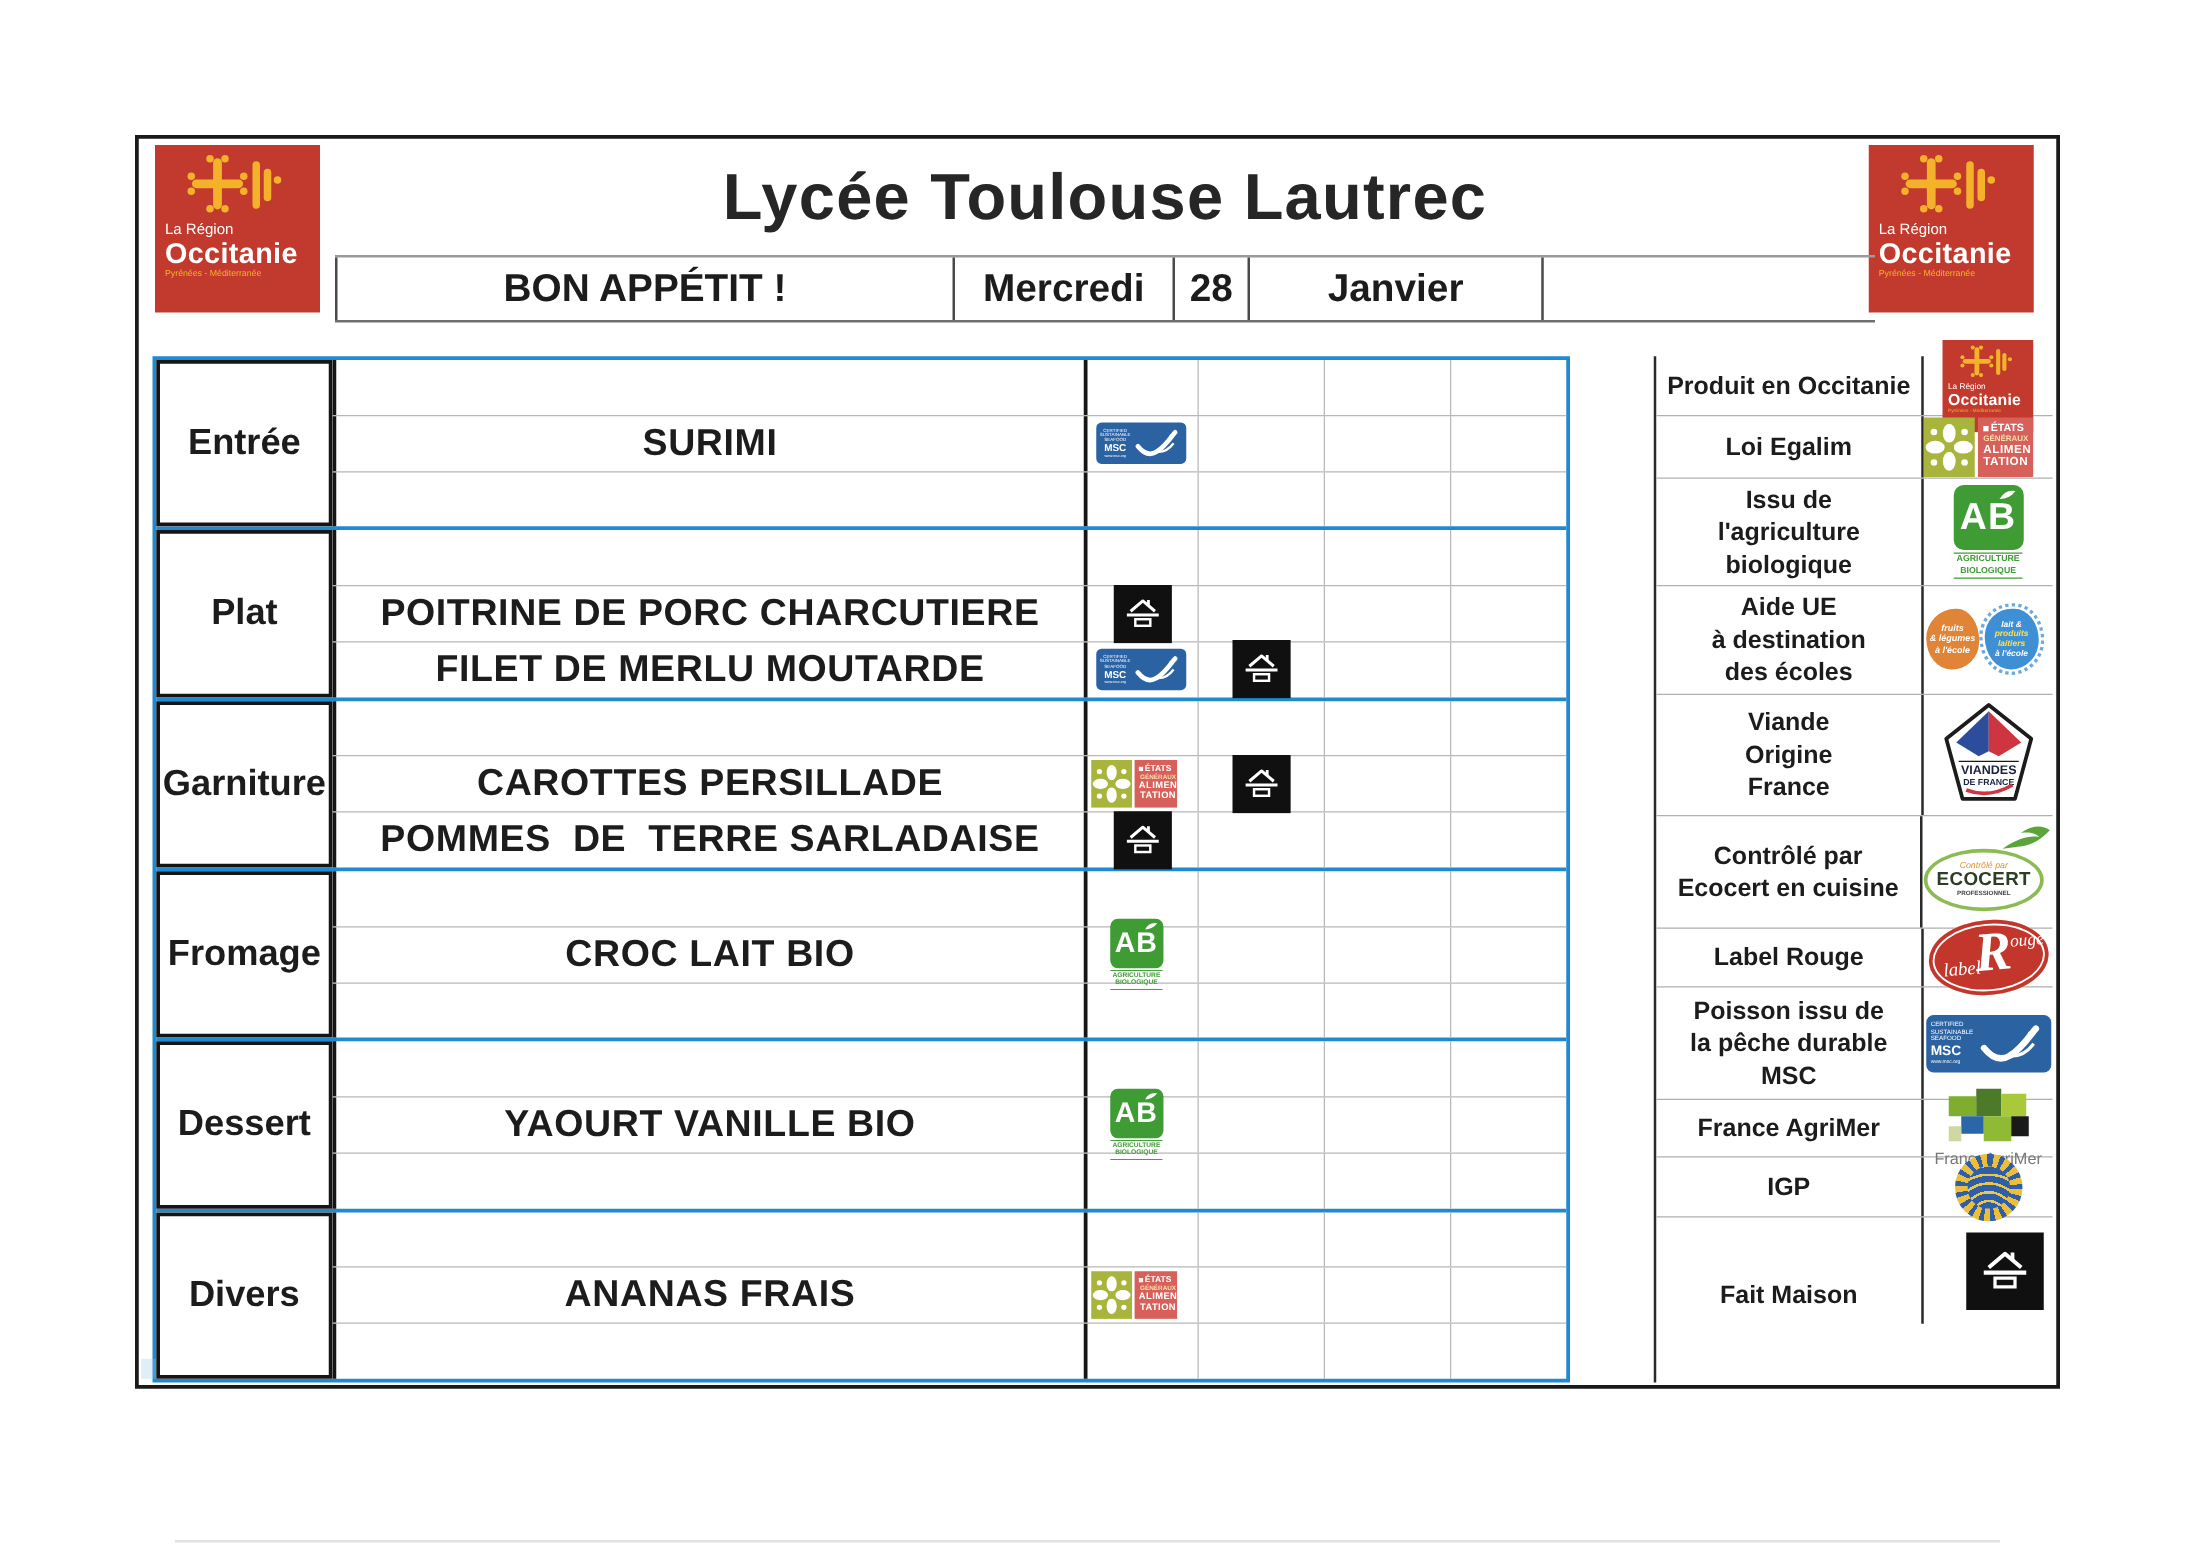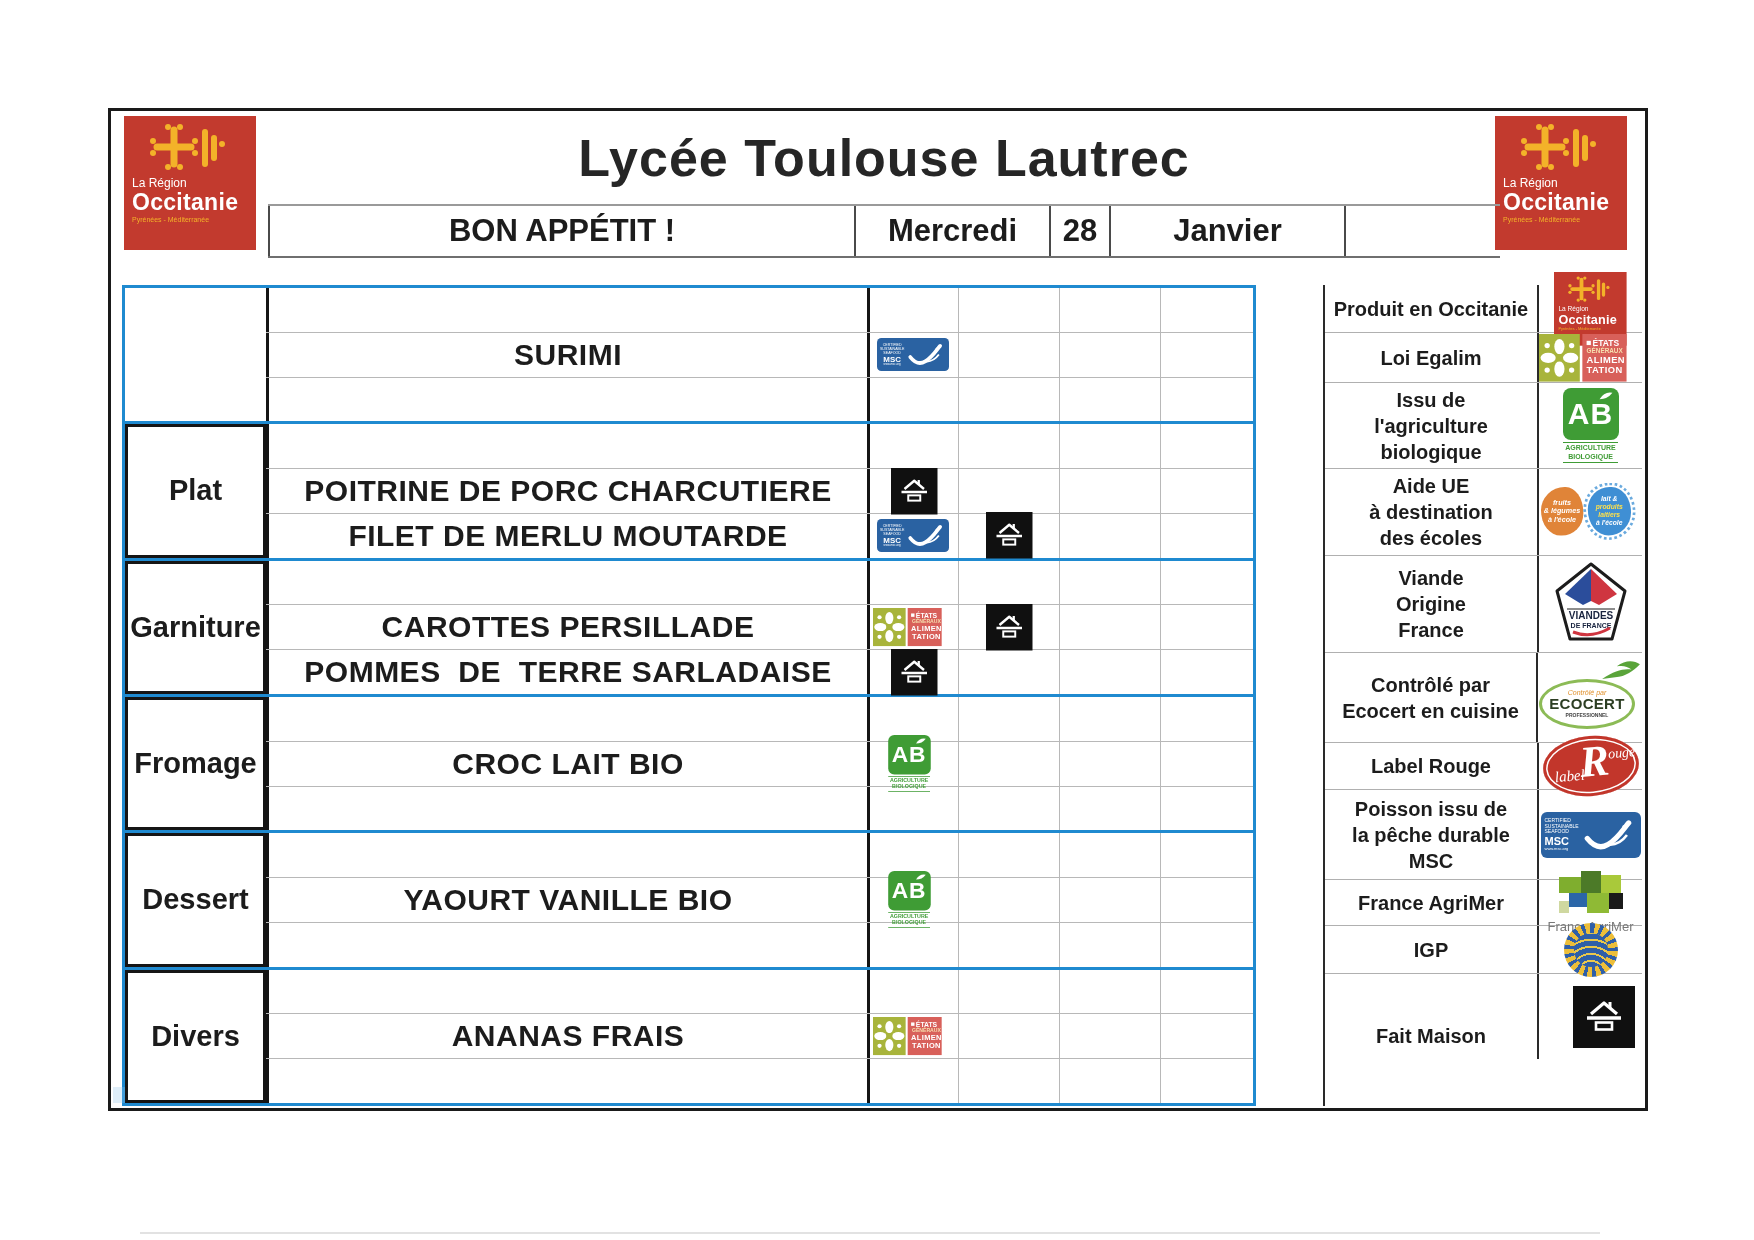--- a/index.html
+++ b/index.html
@@ -11,21 +11,21 @@
   
   .title-cell{position:absolute;left:157px;top:0;width:1232px;height:93px;
               display:flex;align-items:center;justify-content:center;}
   .title-cell .t{font-size:52px;font-weight:bold;letter-spacing:1px;color:#262626;}
   .hline1{position:absolute;left:157px;top:93px;width:1232px;border-top:2px solid #9a9a9a;}
   .row2{position:absolute;left:157px;top:95px;width:1232px;height:52px;display:flex;
         border-bottom:2px solid #6f6f6f;box-sizing:border-box;}
   .r2c{display:flex;align-items:center;justify-content:center;font-size:31px;font-weight:bold;
        border-left:2px solid #4a4a4a;box-sizing:border-box;}
   .r2c:first-child{border-left:2px solid #4a4a4a;}
-  .r2c.c1{width:586px;} .r2c.c2{width:195px;} .r2c.c3{width:60px;}
+  .r2c.c1{width:494px;} .r2c.c2{width:176px;} .r2c.c3{width:60px;}
   .r2c.c4{width:235px;} .r2c.c5{flex:1;border-right:none;}
 
   
   .occ{width:132px;height:134px;background:#c23a2e;color:#fff;display:flex;flex-direction:column;
        align-items:flex-start;padding:4px 8px;box-sizing:border-box;}
   .occ-cross{width:78px;height:56px;margin-left:16px;}
   .occ-t1{font-size:12px;line-height:1.1;margin-top:1px;}
   .occ-t2{font-size:23px;font-weight:bold;line-height:1.05;letter-spacing:.3px;}
   .occ-t3{font-size:7px;color:#f3b229;margin-top:2px;}
   .occ-left{position:absolute;left:13px;top:5px;}
@@ -216,20 +216,21 @@
       <div class="r2c c1">BON APPÉTIT !</div>
       <div class="r2c c2">Mercredi</div>
       <div class="r2c c3">28</div>
       <div class="r2c c4">Janvier</div>
       <div class="r2c c5"></div>
     </div>
 
     <div class="menu">
 
       <div class="sec">
+        <div class="cat">Entrée</div>
         <div class="rows">
           <div class="subrow">
               <div class="dish"></div>
               <div class="lc lc1"></div>
               <div class="lc lc2"></div>
               <div class="lc lc3"></div>
               <div class="lc lc4"></div>
             </div>
           <div class="subrow">
             <div class="dish">SURIMI</div>

